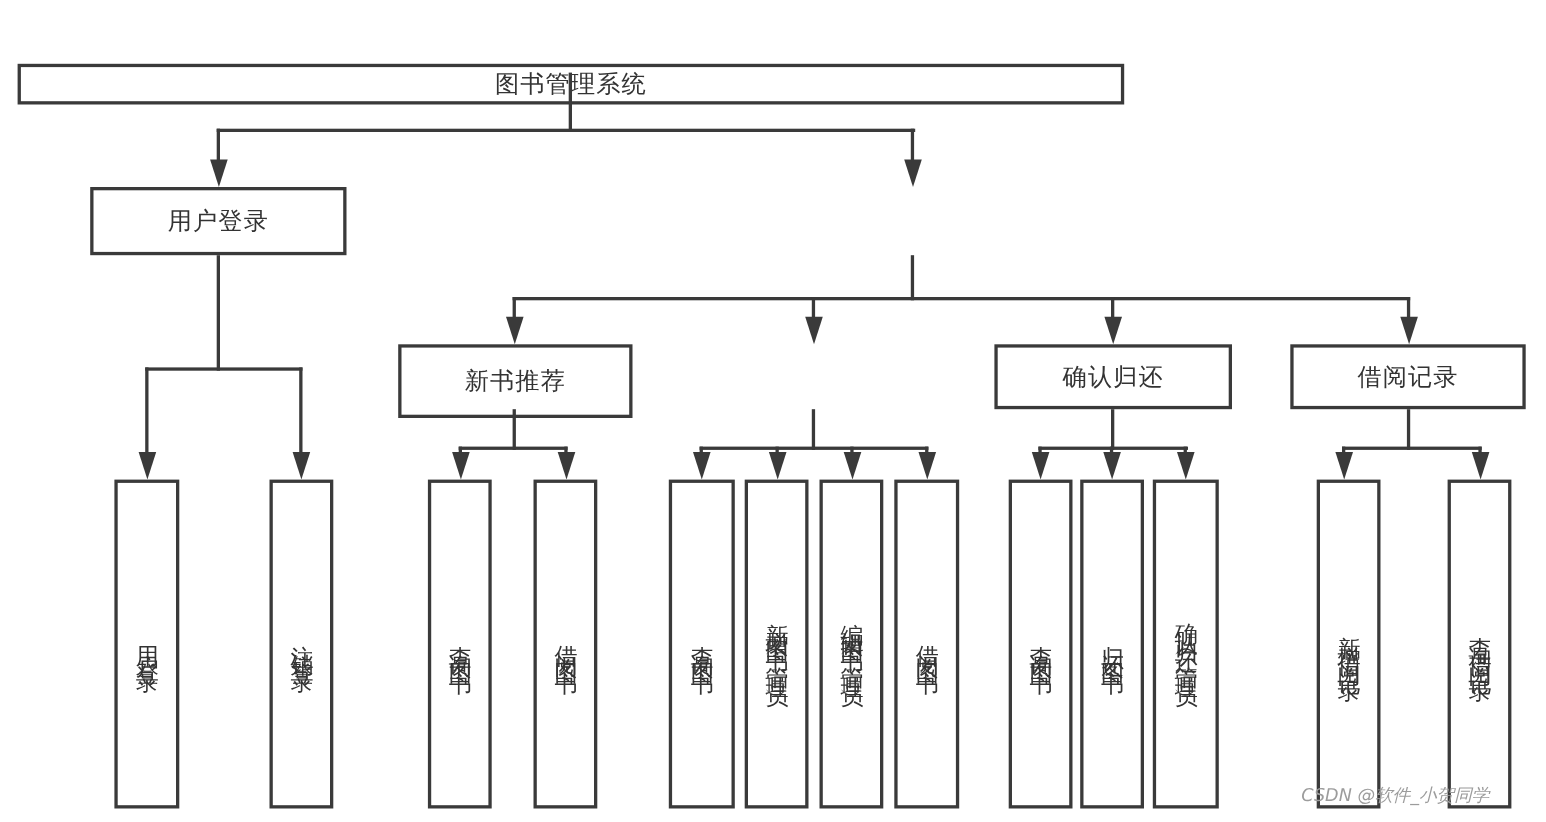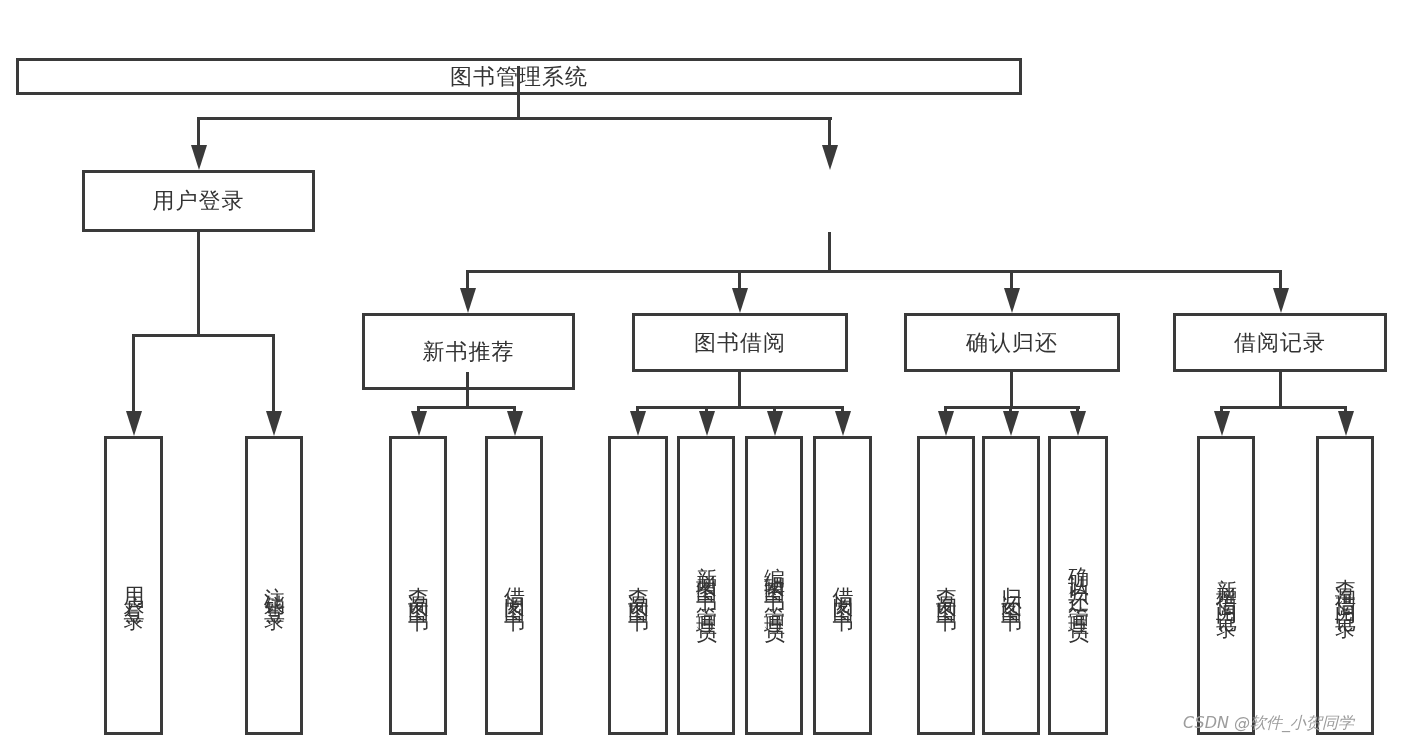--- a/index.html
+++ b/index.html
@@ -94,25 +94,22 @@
   <div class="hline" style="left:466px;top:270px;width:816px;"></div>
   <div class="vline" style="left:466px;top:270px;height:21px;"></div>
   <div class="arrowhead" style="left:460px;top:288px;"></div>
   <div class="vline" style="left:738px;top:270px;height:21px;"></div>
   <div class="arrowhead" style="left:732px;top:288px;"></div>
   <div class="vline" style="left:1010px;top:270px;height:21px;"></div>
   <div class="arrowhead" style="left:1004px;top:288px;"></div>
   <div class="vline" style="left:1279px;top:270px;height:21px;"></div>
   <div class="arrowhead" style="left:1273px;top:288px;"></div>
 
-  <div class="box" style="left:362px;top:313px;width:213px;height:77px;">
+  <div class="box" style="left:362px;top:313px;width:213px;height:67px;">
     <span class="label">新书推荐</span>
-  </div>
-  <div class="box" style="left:632px;top:313px;width:216px;height:59px;">
-    <span class="label">图书借阅</span>
   </div>
   <div class="box" style="left:904px;top:313px;width:216px;height:59px;">
     <span class="label">确认归还</span>
   </div>
   <div class="box" style="left:1173px;top:313px;width:214px;height:59px;">
     <span class="label">借阅记录</span>
   </div>
 
   <div class="vline" style="left:466px;top:372px;height:37px;"></div>
   <div class="hline" style="left:417px;top:406px;width:99px;"></div>

